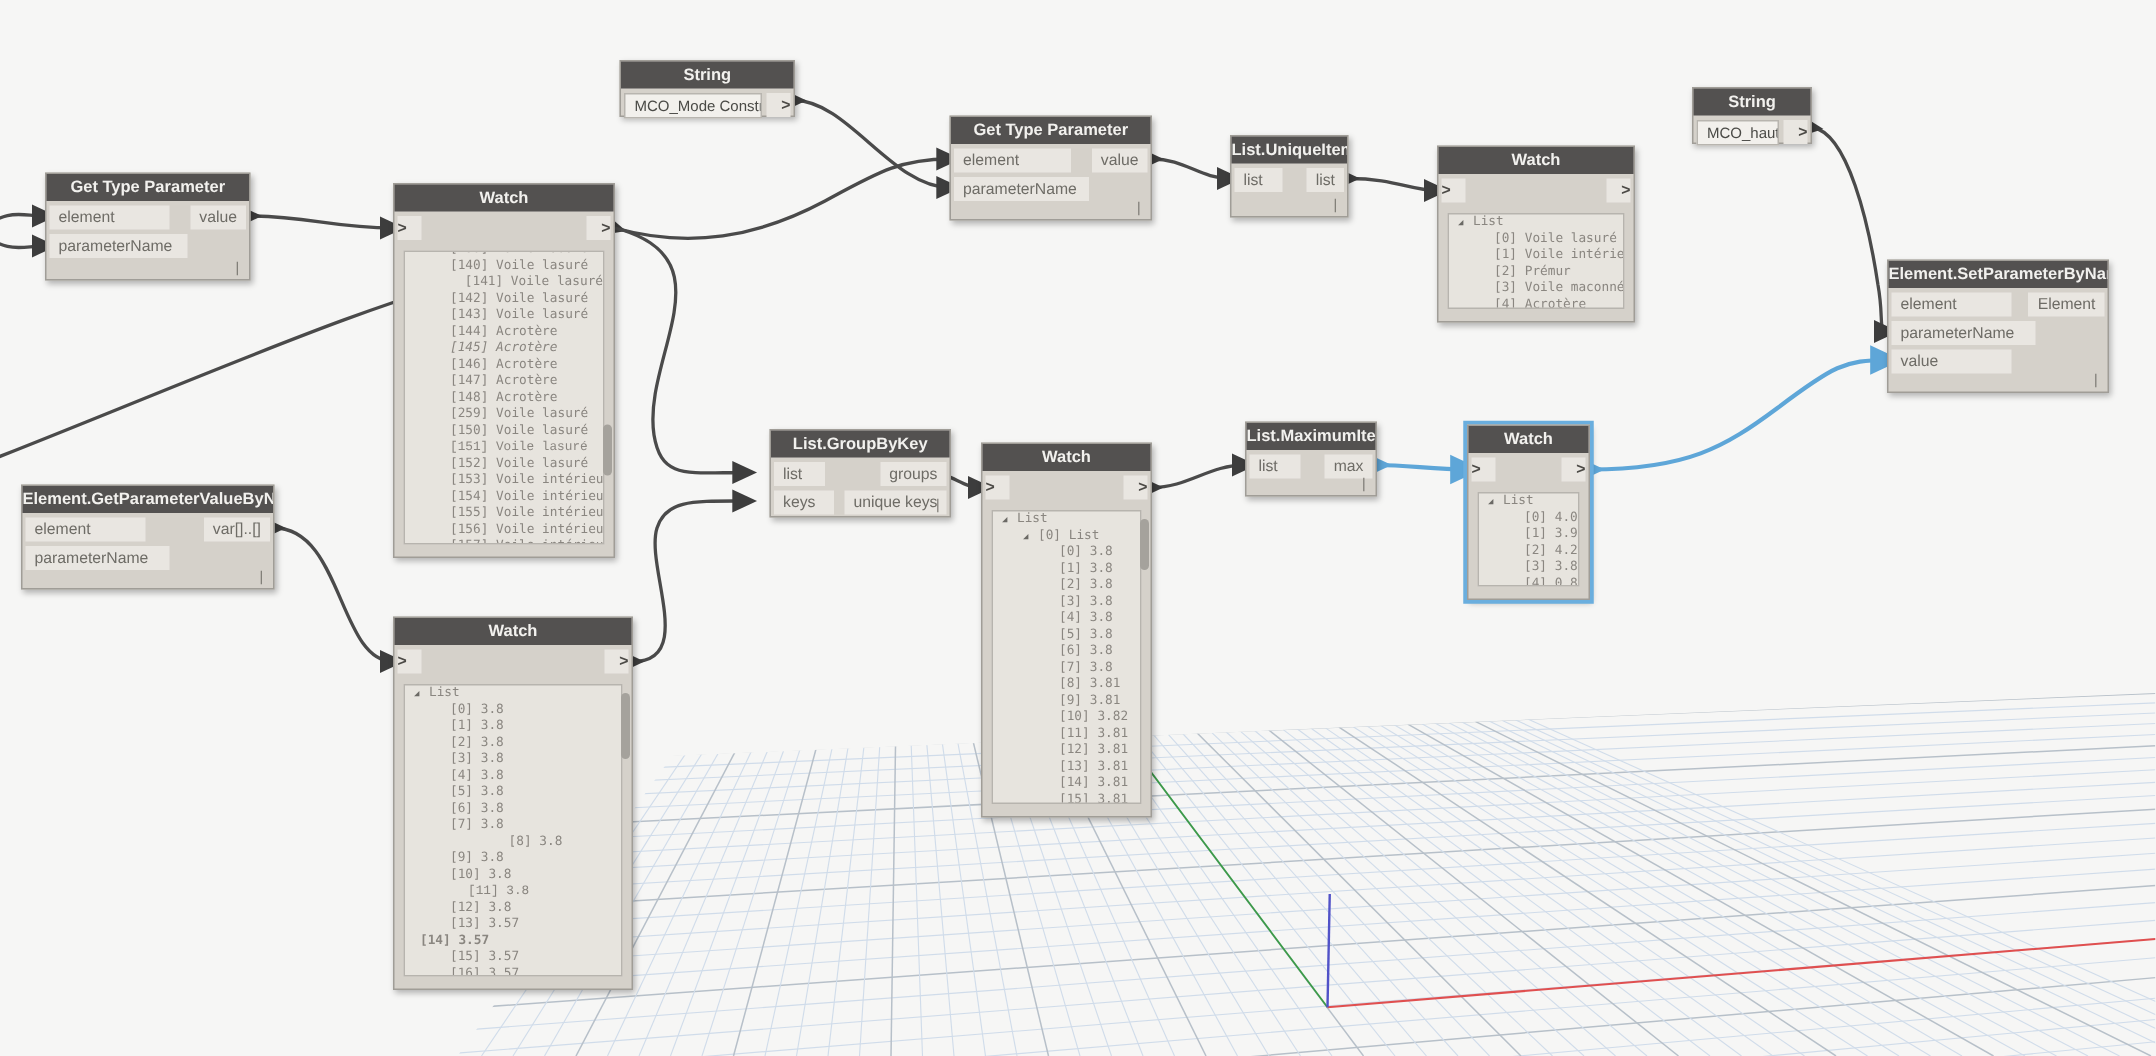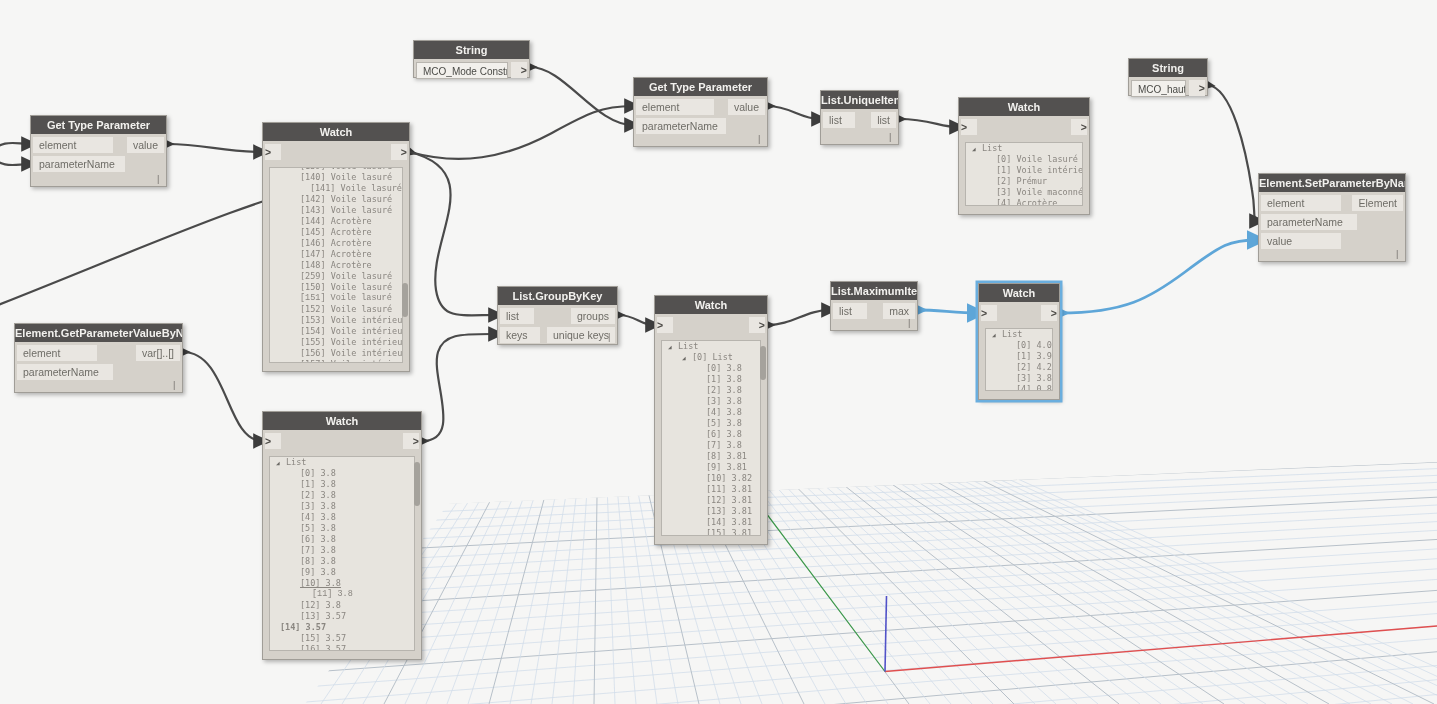--- a/index.html
+++ b/index.html
@@ -194,21 +194,21 @@
       <div class="port in wpt">&gt;</div>
     <div class="port out wpt">&gt;</div>
     </div>
   <div class="wcontent">
       <div class="wrow" style="padding-left: 20px;"><span class="spc"></span><span>[139] Voile lasuré</span></div>
       <div class="wrow" style="padding-left: 20px;"><span class="spc"></span><span>[140] Voile lasuré</span></div>
       <div class="wrow" style="padding-left: 20px; text-align: right;"><span class="spc"></span><span>[141] Voile lasuré</span></div>
       <div class="wrow" style="padding-left: 20px;"><span class="spc"></span><span>[142] Voile lasuré</span></div>
       <div class="wrow" style="padding-left: 20px;"><span class="spc"></span><span>[143] Voile lasuré</span></div>
       <div class="wrow" style="padding-left: 20px;"><span class="spc"></span><span>[144] Acrotère</span></div>
-      <div class="wrow" style="padding-left: 20px;"><span class="spc"></span><span>[145] Acrotère</span></div>
+      <div class="wrow" style="padding-left: 20px; font-style: italic;"><span class="spc"></span><span>[145] Acrotère</span></div>
       <div class="wrow" style="padding-left: 20px;"><span class="spc"></span><span>[146] Acrotère</span></div>
       <div class="wrow" style="padding-left: 20px;"><span class="spc"></span><span>[147] Acrotère</span></div>
       <div class="wrow" style="padding-left: 20px;"><span class="spc"></span><span>[148] Acrotère</span></div>
       <div class="wrow" style="padding-left: 20px;"><span class="spc"></span><span>[259] Voile lasuré</span></div>
       <div class="wrow" style="padding-left: 20px;"><span class="spc"></span><span>[150] Voile lasuré</span></div>
       <div class="wrow" style="padding-left: 20px; font-family: Liberation Mono, monospace;"><span class="spc"></span><span>[151] Voile lasuré</span></div>
       <div class="wrow" style="padding-left: 20px;"><span class="spc"></span><span>[152] Voile lasuré</span></div>
       <div class="wrow" style="padding-left: 20px;"><span class="spc"></span><span>[153] Voile intérieur</span></div>
       <div class="wrow" style="padding-left: 20px;"><span class="spc"></span><span>[154] Voile intérieur</span></div>
       <div class="wrow" style="padding-left: 20px;"><span class="spc"></span><span>[155] Voile intérieur</span></div>
@@ -313,34 +313,34 @@
   <div class="wcontent">
       <div class="wrow" style="padding-left: 6px;"><span class="exp">◢</span><span>List</span></div>
       <div class="wrow" style="padding-left: 20px;"><span class="spc"></span><span>[0] 3.8</span></div>
       <div class="wrow" style="padding-left: 20px;"><span class="spc"></span><span>[1] 3.8</span></div>
       <div class="wrow" style="padding-left: 20px;"><span class="spc"></span><span>[2] 3.8</span></div>
       <div class="wrow" style="padding-left: 20px;"><span class="spc"></span><span>[3] 3.8</span></div>
       <div class="wrow" style="padding-left: 20px;"><span class="spc"></span><span>[4] 3.8</span></div>
       <div class="wrow" style="padding-left: 20px;"><span class="spc"></span><span>[5] 3.8</span></div>
       <div class="wrow" style="padding-left: 20px;"><span class="spc"></span><span>[6] 3.8</span></div>
       <div class="wrow" style="padding-left: 20px;"><span class="spc"></span><span>[7] 3.8</span></div>
-      <div class="wrow" style="padding-left: 20px;"><span class="spc"></span><span>[8] 3.8</span></div>
+      <div class="wrow" style="padding-left: 20px; text-align: center;"><span class="spc"></span><span>[8] 3.8</span></div>
       <div class="wrow" style="padding-left: 20px;"><span class="spc"></span><span>[9] 3.8</span></div>
-      <div class="wrow" style="padding-left: 20px; text-decoration: underline;"><span class="spc"></span><span>[10] 3.8</span></div>
+      <div class="wrow" style="padding-left: 20px;"><span class="spc"></span><span>[10] 3.8</span></div>
       <div class="wrow" style="padding-left: 32px; font-family: Liberation Mono, monospace;"><span class="spc"></span><span>[11] 3.8</span></div>
       <div class="wrow" style="padding-left: 20px;"><span class="spc"></span><span>[12] 3.8</span></div>
       <div class="wrow" style="padding-left: 20px;"><span class="spc"></span><span>[13] 3.57</span></div>
       <div class="wrow" style=" font-weight: bold;"><span class="spc"></span><span>[14] 3.57</span></div>
       <div class="wrow" style="padding-left: 20px;"><span class="spc"></span><span>[15] 3.57</span></div>
       <div class="wrow" style="padding-left: 20px;"><span class="spc"></span><span>[16] 3.57</span></div>
     </div>
   <div class="sb" style="top:50px;height:44px"></div>
 </div>
 
-<div class="node" style="left:497px;top:286px;width:121px;height:59px">
+<div class="node" style="left:513px;top:286px;width:121px;height:59px">
   <div class="nhead">List.GroupByKey</div>
   <div class="nbody">
     <div class="prow">
         <div class="port in" style="width:34px">list</div>
       <div class="port out">groups</div>
       </div>
     <div class="prow">
         <div class="port in" style="width:40px">keys</div>
       <div class="port out">unique keys</div>
       </div>

